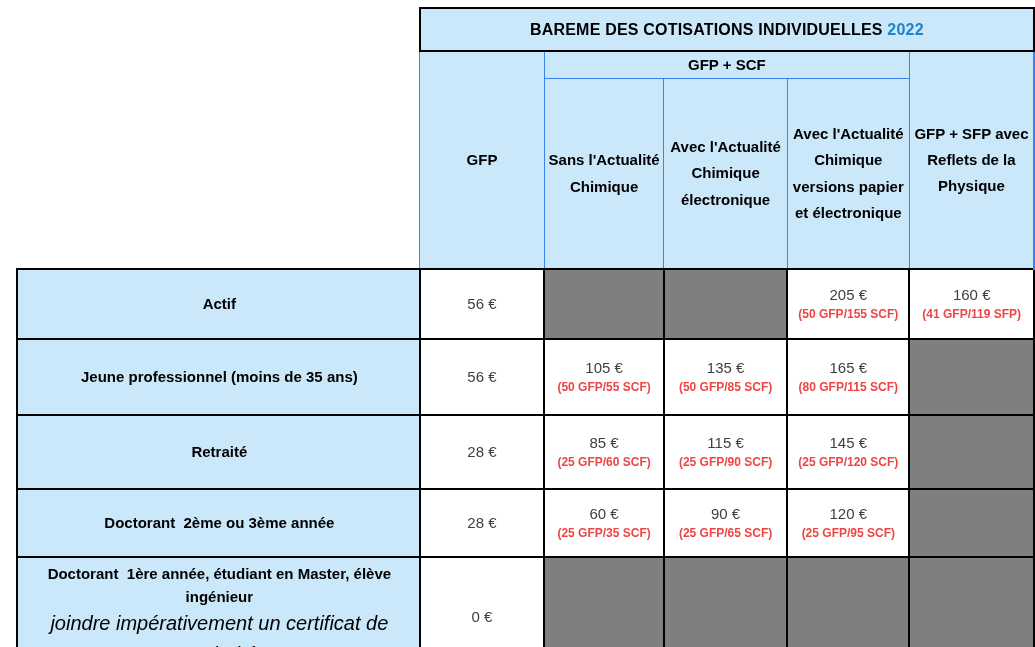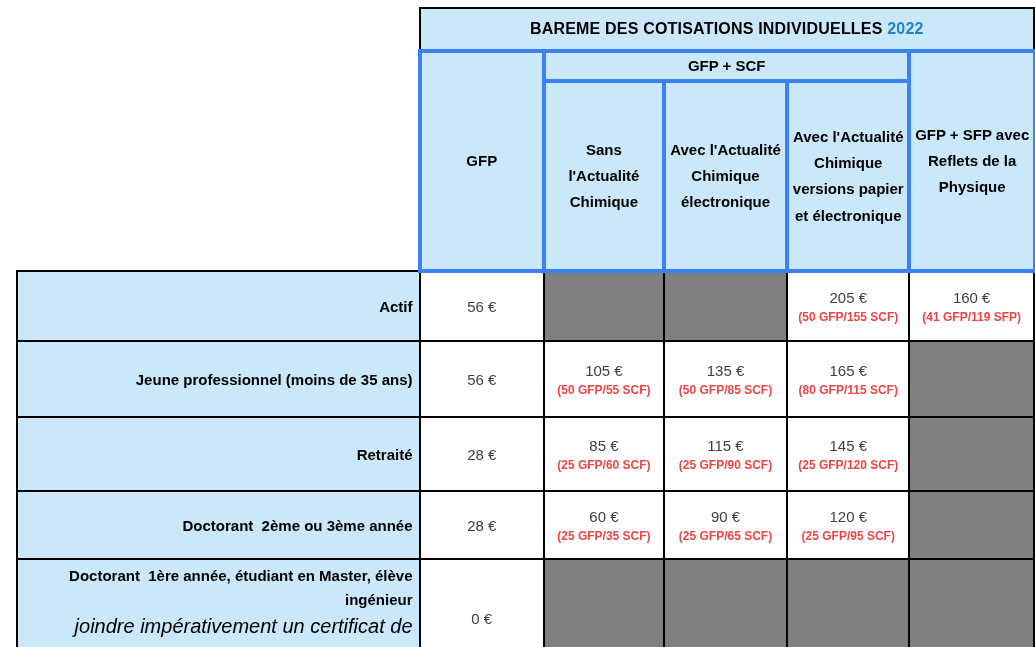--- a/index.html
+++ b/index.html
@@ -30,38 +30,38 @@
     font-size: 16px;
     text-align: center;
     height: 43px;
     letter-spacing: 0.2px;
   }
   .year { color: #2183c6; }
 
   
   td.hdr {
     background: #cbe7fa;
-    border: 4px solid #3b82f6;
+    border: 1px solid #3b82f6;
     font-weight: bold;
     font-size: 15px;
     text-align: center;
     line-height: 1.75;
     padding: 0 3px;
   }
   td.hdr-right { border-right-width: 2px; }
   tr.band-row { height: 27px; }
   tr.subhdr-row { height: 190px; }
 
   
   td.label-cell {
     background: #cbe7fa;
     border: 2px solid #000;
     font-weight: bold;
     font-size: 15px;
-    text-align: right;
+    text-align: center;
     padding: 4px 6px 4px 8px;
     line-height: 1.55;
   }
   .lbl { white-space: pre-wrap; }
   .note { font-style: italic; font-weight: normal; font-size: 20px; }
   td.val {
     background: #ffffff;
     border: 2px solid #000;
     text-align: center;
   }

